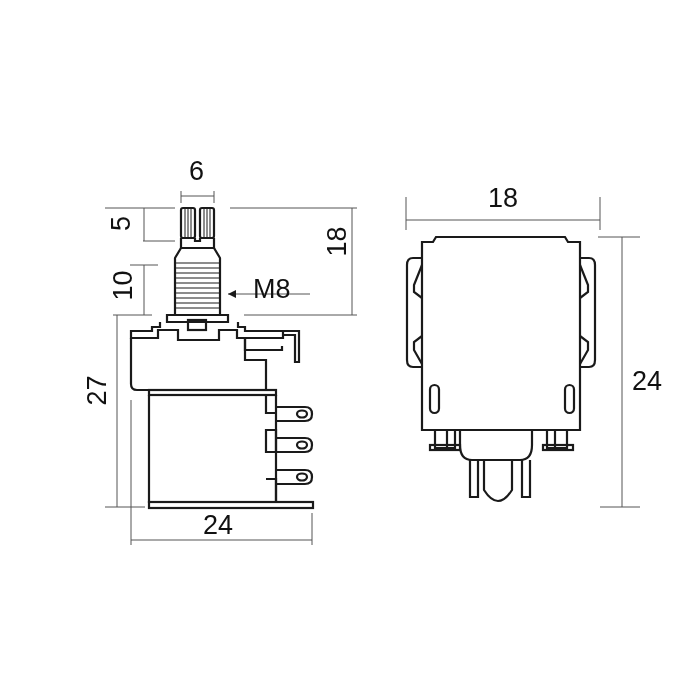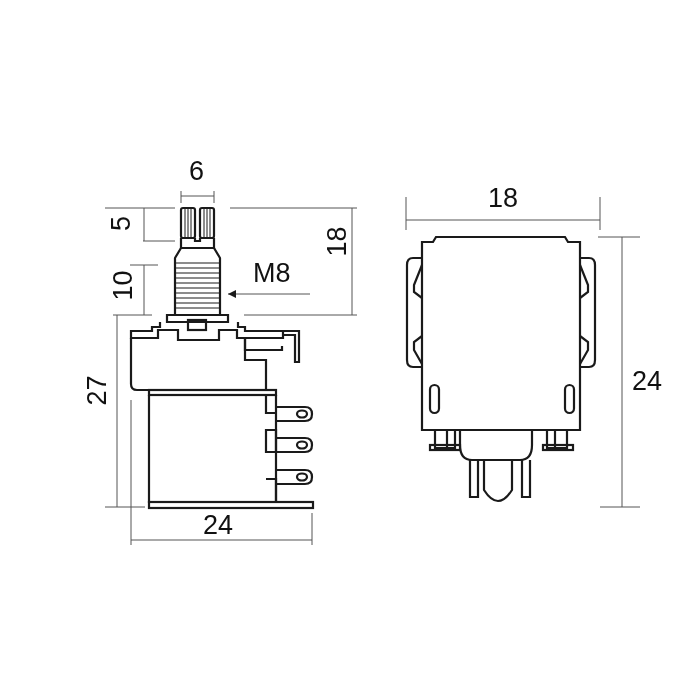--- a/index.html
+++ b/index.html
@@ -138,18 +138,18 @@
         <line x1="600" y1="507" x2="640" y2="507"></line>
     <line x1="622" y1="237" x2="622" y2="507"></line>
   </g>
 </svg>
 
 
 <span class="lbl" style="left:189px;top:158px;">6</span>
 <span class="lbl rot" style="left:114px;top:210px;">5</span>
 <span class="lbl rot" style="left:108px;top:272px;">10</span>
 <span class="lbl rot" style="left:322px;top:228px;">18</span>
-<span class="lbl" style="left:253px;top:260px;">M8</span>
+<span class="lbl" style="left:253px;top:276px;">M8</span>
 <span class="lbl rot" style="left:82px;top:377px;">27</span>
 <span class="lbl" style="left:203px;top:512px;">24</span>
 <span class="lbl" style="left:488px;top:185px;">18</span>
 <span class="lbl" style="left:632px;top:368px;">24</span>
 </div>
 
 </body></html>

